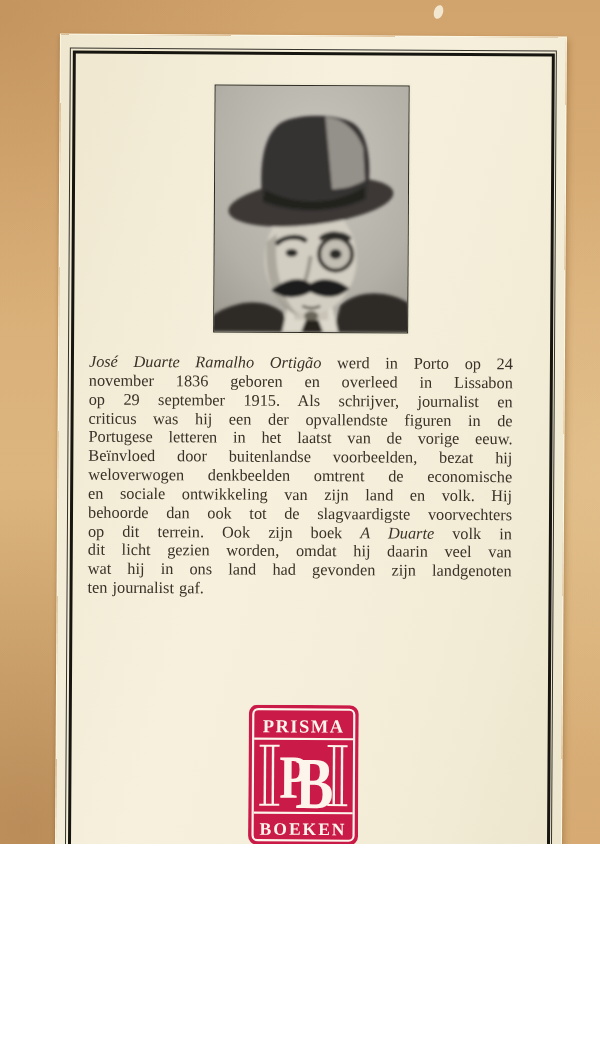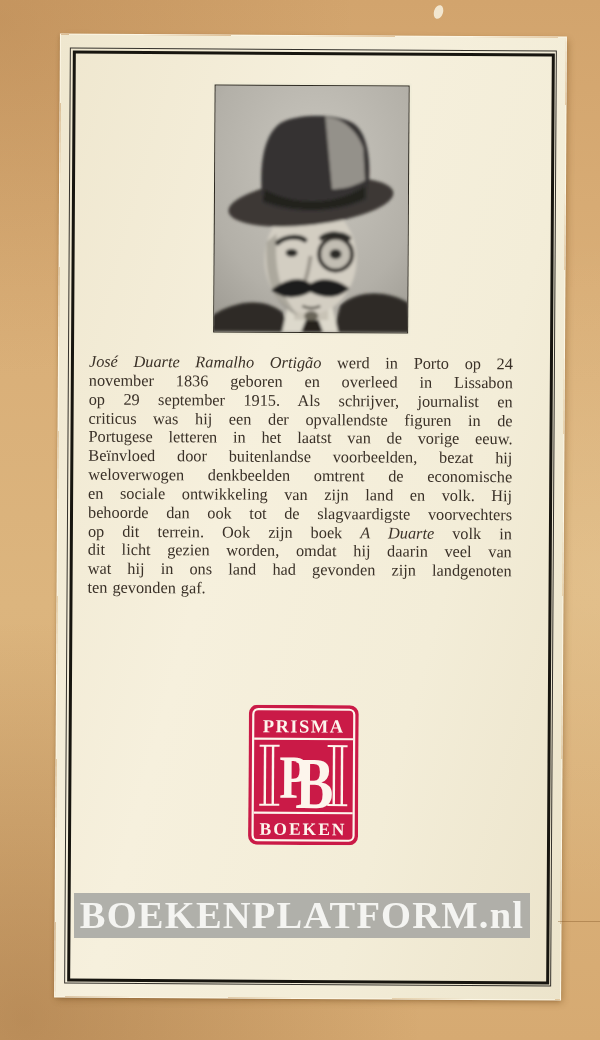--- a/index.html
+++ b/index.html
@@ -8,21 +8,21 @@
     --logo-red:#ca1a47;
     --ink:#3a3128;
     --watermark-band:#a9a8a4;
     --watermark-ink:#f4f4f1;
   }
   *{margin:0;padding:0;box-sizing:border-box;}
   html,body{width:600px;height:1040px;overflow:hidden;}
   body{font-family:"Liberation Serif","DejaVu Serif",serif;}
 
   .scene{
-    position:relative;width:600px;height:1040px;overflow:hidden;
+    position:relative;width:600px;height:844px;overflow:hidden;
     background:
       radial-gradient(circle at 4% 98%, rgba(118,70,28,.30), transparent 34%),
       radial-gradient(circle at 0% 2%, rgba(146,92,42,.22), transparent 30%),
       radial-gradient(circle at 100% 55%, rgba(255,240,200,.18), transparent 40%),
       linear-gradient(180deg,#d2a46d 0%, #d9ae77 28%, #dcb57e 58%, #d6aa72 100%);
   }
 
   .card{
     position:absolute;left:58px;top:36px;width:505px;height:962px;
     background:linear-gradient(105deg,#efe7cf 0%, #f6f0dd 38%, #f3edd8 70%, #ece4cb 100%);
@@ -143,21 +143,21 @@
         <div class="line"><span>op 29 september 1915. Als schrijver, journalist en</span></div>
         <div class="line"><span>criticus was hij een der opvallendste figuren in de</span></div>
         <div class="line"><span>Portugese letteren in het laatst van de vorige eeuw.</span></div>
         <div class="line"><span>Beïnvloed door buitenlandse voorbeelden, bezat hij</span></div>
         <div class="line"><span>weloverwogen denkbeelden omtrent de economische</span></div>
         <div class="line"><span>en sociale ontwikkeling van zijn land en volk. Hij</span></div>
         <div class="line"><span>behoorde dan ook tot de slagvaardigste voorvechters</span></div>
         <div class="line"><span>op dit terrein. Ook zijn boek </span><em>A Duarte</em><span> volk in</span></div>
         <div class="line"><span>dit licht gezien worden, omdat hij daarin veel van</span></div>
         <div class="line"><span>wat hij in ons land had gevonden zijn landgenoten</span></div>
-        <div class="line last"><span>ten gevonden gaf.</span></div>
+        <div class="line last"><span>ten journalist gaf.</span></div>
       </div>
 
     <div class="logo">
       <svg viewBox="0 0 110 140">
         <rect x="0" y="0" width="110" height="140" rx="9" fill="var(--logo-red)"></rect>
         <rect x="4.5" y="4.5" width="101" height="131" rx="5" fill="none" stroke="#fdf5ec" stroke-width="2.2"></rect>
         <text x="55" y="27.5" text-anchor="middle" font-size="18.5" font-weight="700" letter-spacing="1.5" fill="#fdf5ec">PRISMA</text>
         <line x1="5.5" y1="34" x2="104.5" y2="34" stroke="#fdf5ec" stroke-width="2.2"></line>
 
         <line x1="11" y1="41" x2="31" y2="41" stroke="#fdf5ec" stroke-width="2"></line>

